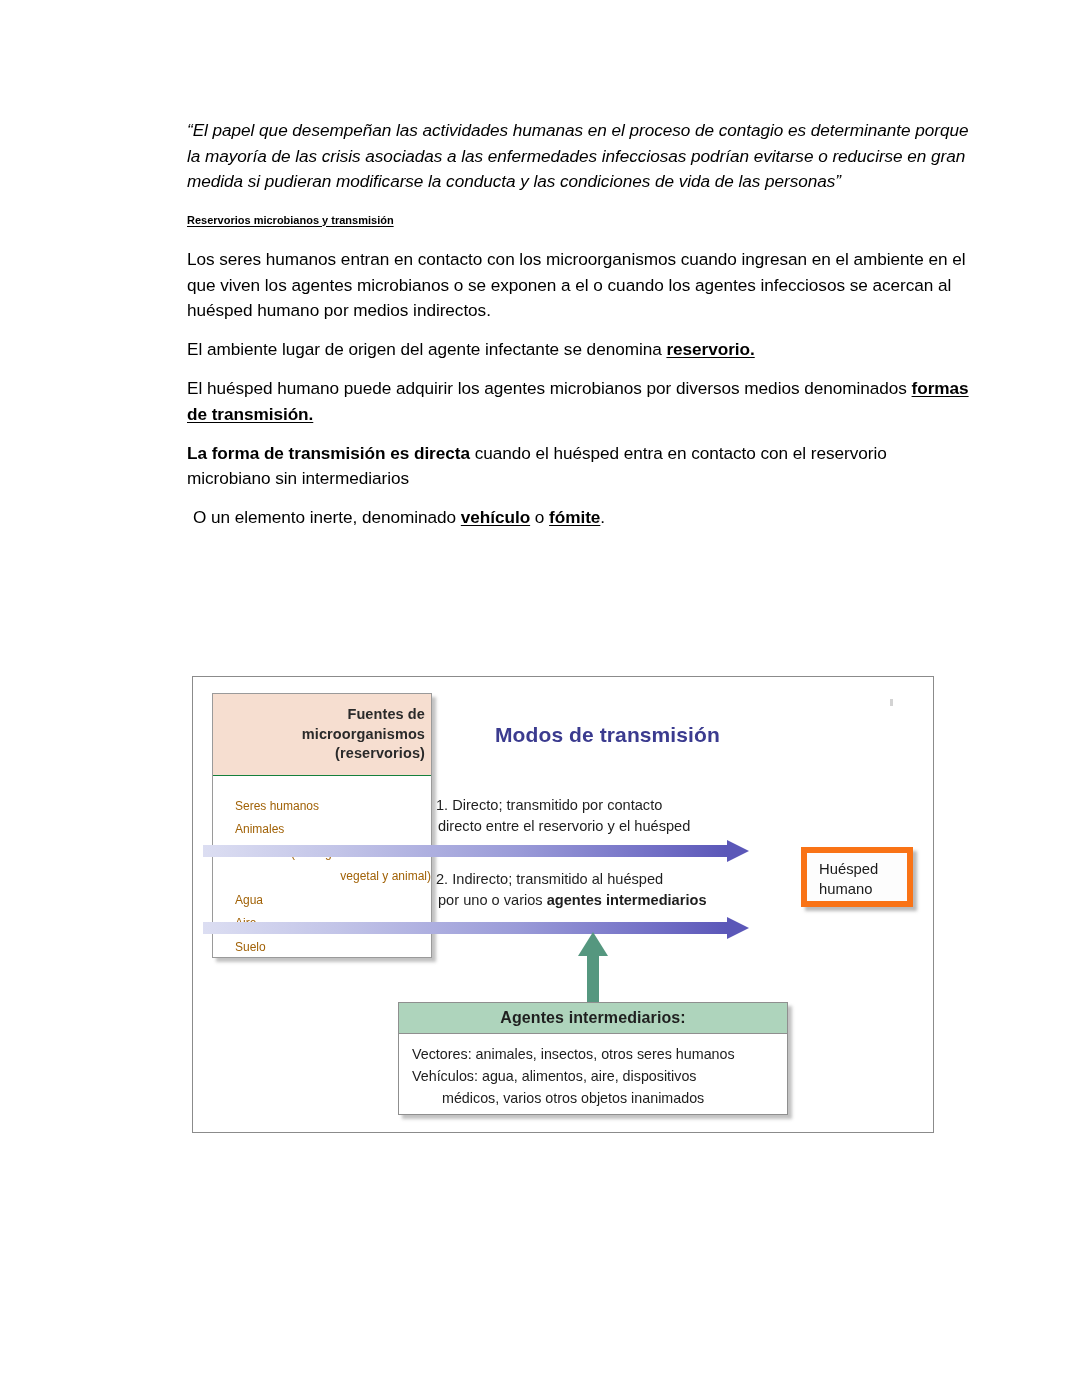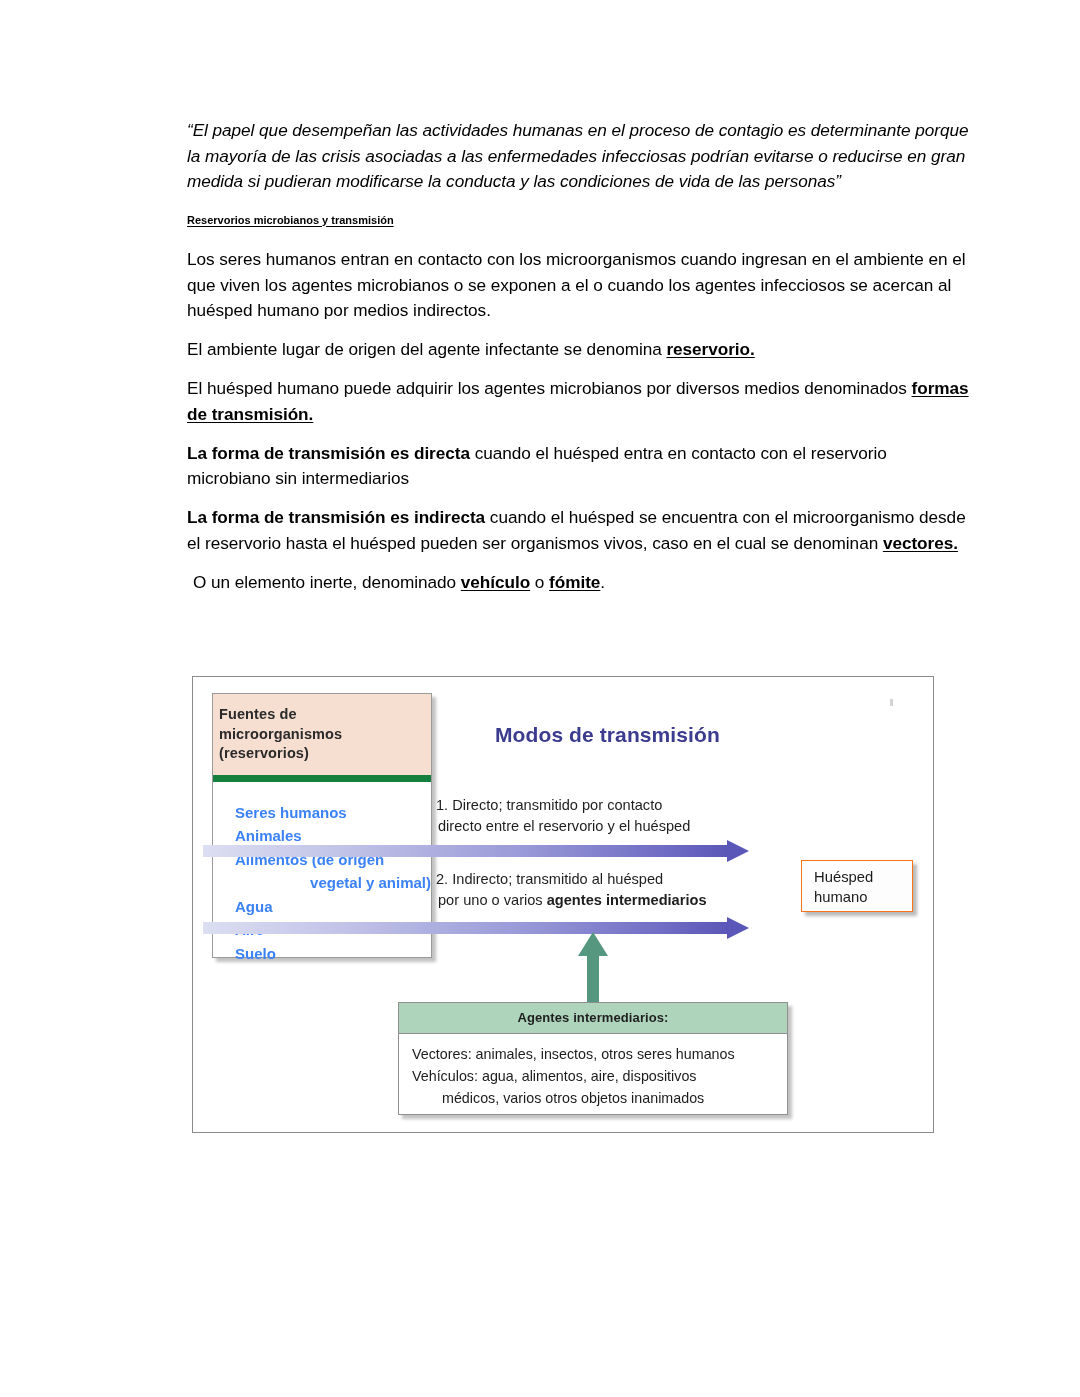--- a/index.html
+++ b/index.html
@@ -85,35 +85,35 @@
     top: 16px;
     width: 220px;
     height: 265px;
     background: #ffffff;
     border: 1px solid #9a9a9a;
     box-shadow: 4px 4px 3px rgba(120,120,120,0.45);
     box-sizing: border-box;
   }
   .reservoir-head {
     background: #f6ded0;
-    border-bottom: 7px solid #15803d;
+    border-bottom: 1px solid #15803d;
     padding: 11px 6px 11px 6px;
-    text-align: left;
+    text-align: right;
     font-size: 14.5px;
     font-weight: bold;
     line-height: 19.5px;
     color: #2a2a2a;
     letter-spacing: 0.1px;
   }
   .reservoir-list {
     padding: 19px 0 0 22px;
-    font-size: 15px;
+    font-size: 12px;
     line-height: 23.5px;
-    color: #3b82f6;
-    font-weight: 700;
+    color: #a16207;
+    font-weight: 400;
   }
   .reservoir-list div { white-space: pre; }
   .reservoir-list .sub { padding-left: 26px; text-align: right; }
 
   
   .modes-title {
     position: absolute;
     left: 302px;
     top: 46px;
     font-size: 21px;
@@ -159,25 +159,25 @@
   #arrow1 .arrow-shaft { width: 524px; }
   #arrow1 .arrow-head { left: 524px; }
   #arrow2 { left: 10px; top: 240px; width: 546px; }
   #arrow2 .arrow-shaft { width: 524px; }
   #arrow2 .arrow-head { left: 524px; }
 
   
   .host-box {
     position: absolute;
     left: 608px;
-    top: 183px;
+    top: 170px;
     width: 112px;
-    height: 52px;
+    height: 60px;
     background: #fdfdfd;
-    border: 1px solid #f97316;
+    border: 6px solid #f97316;
     box-shadow: 4px 4px 3px rgba(120,120,120,0.5);
     box-sizing: border-box;
     font-size: 14.8px;
     line-height: 20px;
     color: #1a1a1a;
     padding: 6px 0 0 12px;
     font-weight: 500;
   }
   .host-box div { white-space: pre; }
 
@@ -217,21 +217,21 @@
     border: 1px solid #8f8f8f;
     box-shadow: 4px 4px 3px rgba(120,120,120,0.45);
     box-sizing: border-box;
   }
   .inter-head {
     background: #aed4bc;
     border-bottom: 1px solid #8f8f8f;
     height: 30px;
     line-height: 30px;
     text-align: center;
-    font-size: 13px;
+    font-size: 16px;
     font-weight: bold;
     color: #1f1f1f;
     letter-spacing: 0.1px;
   }
   .inter-body {
     padding: 9px 0 0 13px;
     font-size: 14.3px;
     line-height: 22px;
     color: #1c1c1c;
     font-weight: 500;
@@ -261,21 +261,20 @@
     <div class="sec-heading"><span class="u">Reservorios microbianos y transmisión</span></div>
 
     <p class="body">Los seres humanos entran en contacto con los microorganismos cuando ingresan en el ambiente en el que viven los agentes microbianos o se exponen a el o cuando los agentes infecciosos se acercan al huésped humano por medios indirectos.</p>
 
     <p class="body"><span>El ambiente lugar de origen del agente infectante se denomina </span><u class="bu">reservorio.</u></p>
 
     <p class="body"><span>El huésped humano puede adquirir los agentes microbianos por diversos medios</span> <span>denominados </span><u class="bu">formas de transmisión.</u></p>
 
     <p class="body"><b class="b">La forma de transmisión es directa</b><span> cuando el huésped entra en contacto con el reservorio microbiano sin intermediarios</span></p>
 
-    <p class="body"><b class="b">La forma de transmisión es indirecta</b><span> cuando el huésped se encuentra con el microorganismo desde el reservorio hasta el huésped pueden ser organismos vivos, caso en el cual se denominan </span><u class="bu">vectores.</u></p>
 
     <p class="body indent1"><span> O un elemento inerte, denominado </span><u class="bu">vehículo</u><span> o </span><u class="bu">fómite</u><span>.</span></p>
 
   </div>
 
   <div class="figure">
     <div class="fig-inner">
 
       <div class="speck"></div>
 

